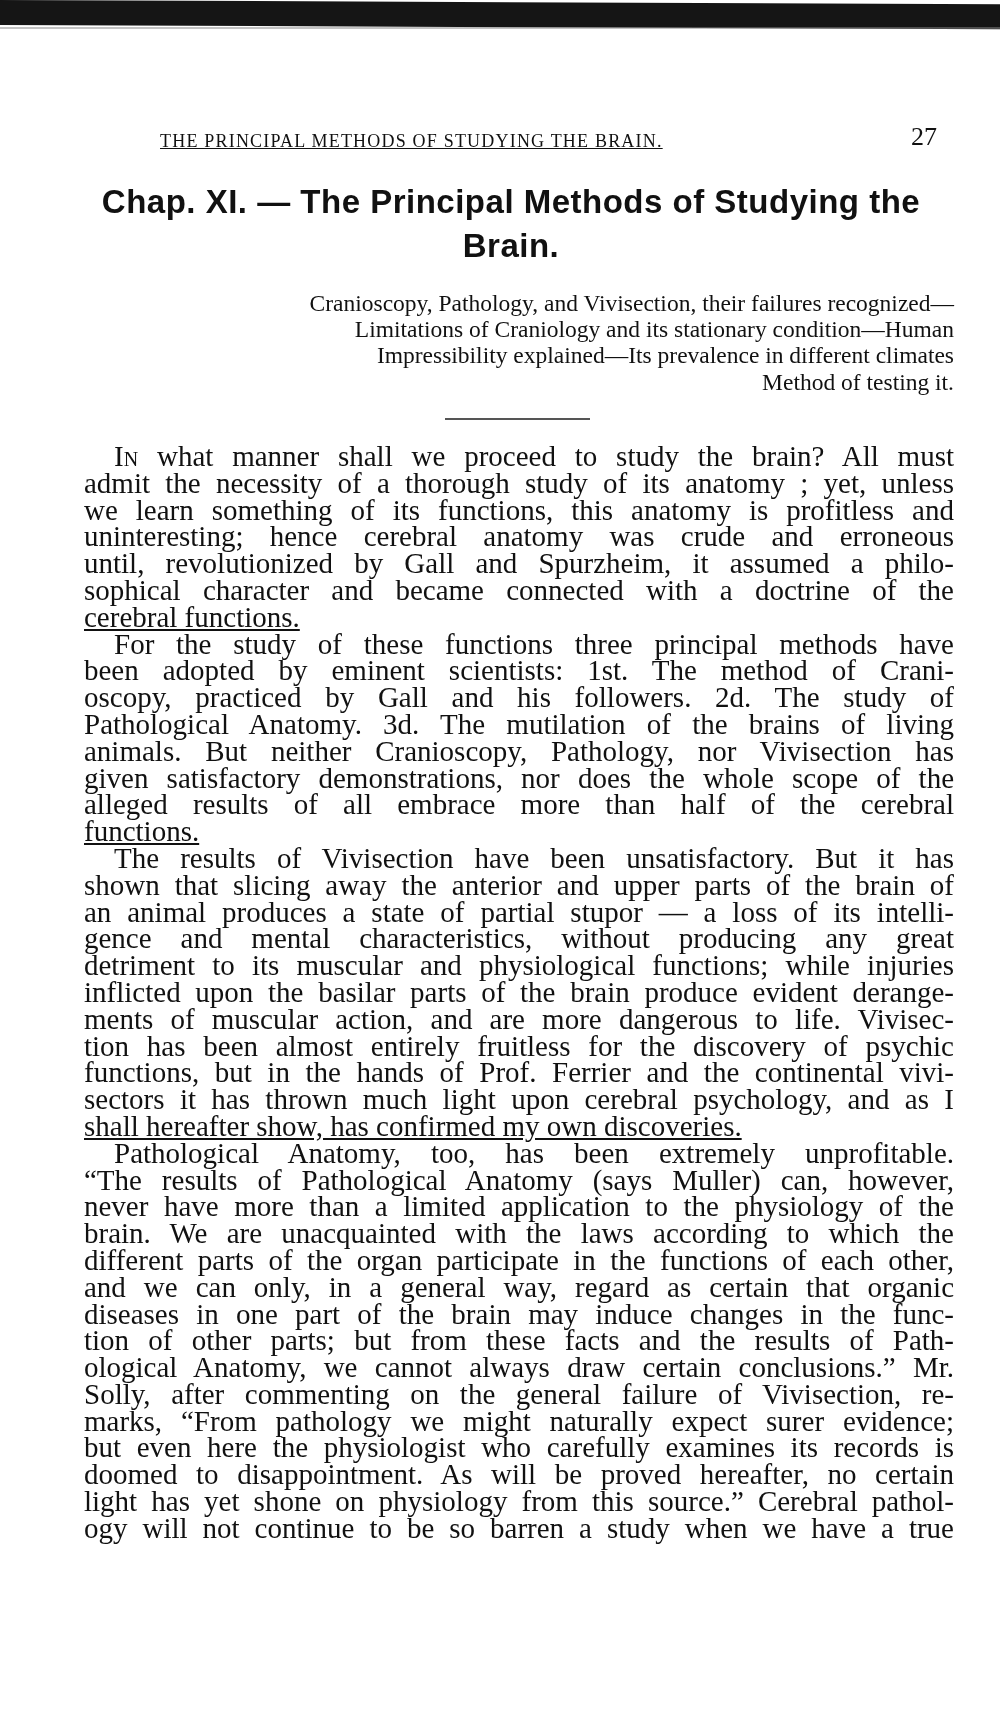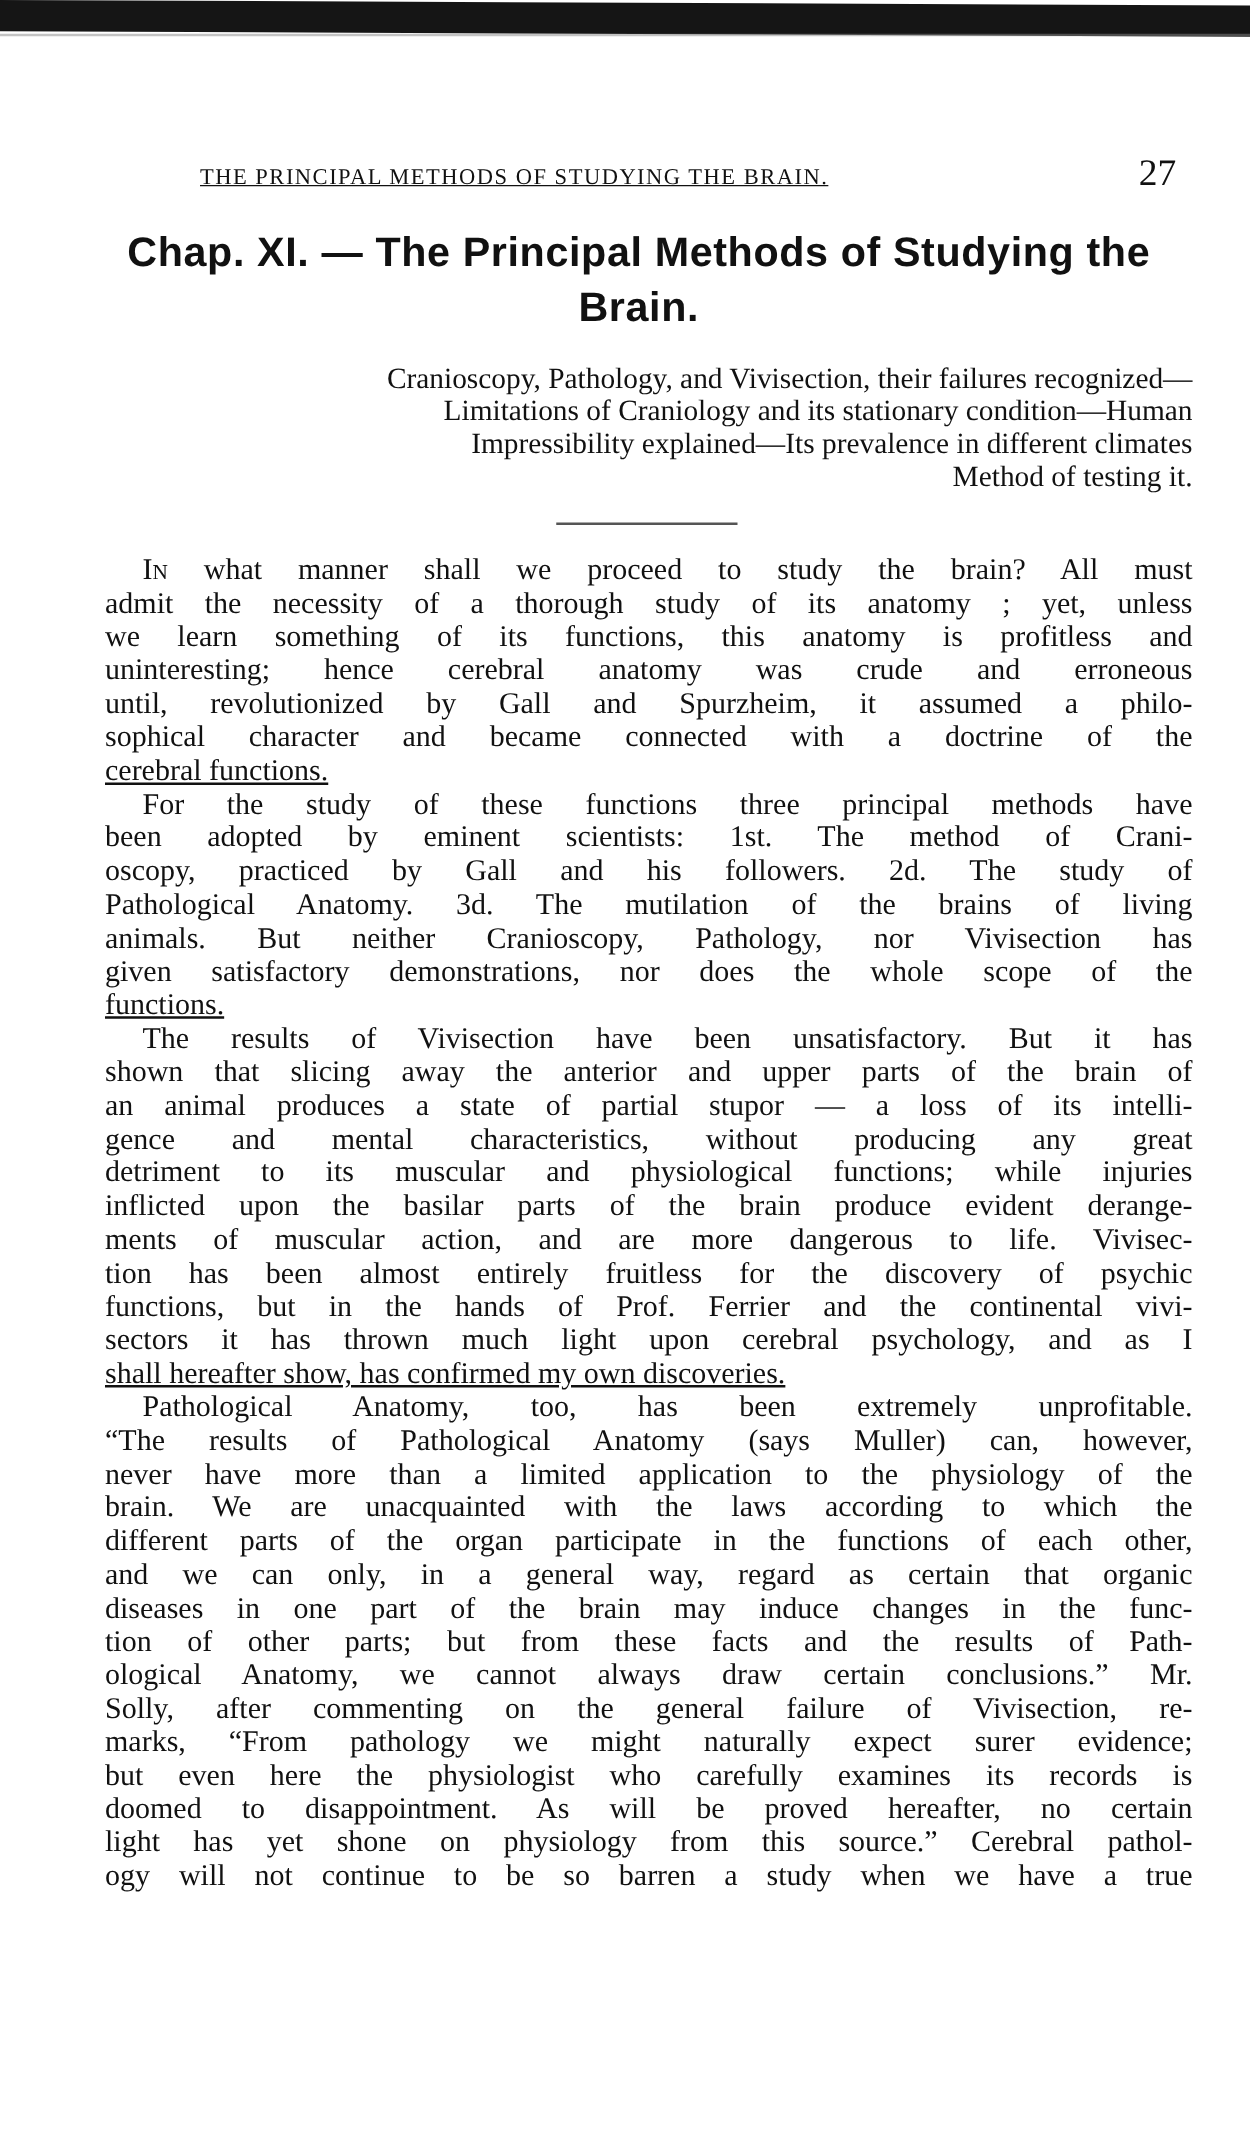--- a/index.html
+++ b/index.html
@@ -1,26 +1,26 @@
 <!DOCTYPE html>
 <html><head>
 <meta charset="utf-8">
 <style>
   html, body { margin: 0; padding: 0; background: #ffffff; }
   body { width: 1000px; height: 1717px; position: relative; overflow: hidden; font-family: "DejaVu Serif", "Liberation Serif", serif; color: #111; }
   .top-bar { position: absolute; left: 0; top: 0; width: 1000px; height: 25px; background: #151515; transform: skewY(0.25deg); transform-origin: left top; }
   .top-bar-edge { position: absolute; left: 0; top: 27px; width: 1000px; height: 2px; background: #888; opacity: 0.5; }
   .running-head { position: absolute; left: 160px; top: 131px; width: 600px; font-family: "Liberation Serif", serif; font-size: 18px; letter-spacing: 1.2px; text-transform: uppercase; white-space: nowrap; text-decoration: underline; }
-  .page-number { position: absolute; left: 911px; top: 122px; font-family: "Liberation Serif", serif; font-size: 30px; }
+  .page-number { position: absolute; left: 911px; top: 122px; font-family: "Liberation Serif", serif; font-size: 26px; }
   .chapter-title { position: absolute; left: 76px; top: 180px; width: 870px; text-align: center; font-family: Liberation Sans, sans-serif; font-weight: bold; font-size: 33px; line-height: 44px; letter-spacing: 0.5px; }
   .summary { position: absolute; left: 84px; top: 290px; width: 870px; font-family: "Liberation Serif", serif; font-size: 23.5px; line-height: 26.2px; text-align: right; }
   .summary .line { white-space: nowrap; display: block; }
   .summary .indent { padding-left: 30px; }
   .rule { position: absolute; left: 445px; top: 418px; width: 145px; height: 1.5px; background: #555; }
-  .body-text { position: absolute; left: 84px; top: 443px; width: 870px; font-family: "Liberation Serif", serif; font-size: 24px; line-height: 26.8px; }
+  .body-text { position: absolute; left: 84px; top: 443px; width: 870px; font-family: "Liberation Serif", serif; font-size: 29px; line-height: 26.8px; }
   .body-text .line { display: block; white-space: nowrap; text-align: justify; text-align-last: justify; }
   .body-text .line.last { text-align-last: left; text-decoration: underline; }
   .body-text .line.para { padding-left: 30px; }
   .smallcaps { font-variant: small-caps; }
 </style>
 </head>
 <body>
 
 <div class="top-bar"></div>
 <div class="top-bar-edge"></div>
@@ -46,20 +46,21 @@
   <span class="line">uninteresting; hence cerebral anatomy was crude and erroneous</span>
   <span class="line">until, revolutionized by Gall and Spurzheim, it assumed a philo-</span>
   <span class="line">sophical character and became connected with a doctrine of the</span>
   <span class="line last">cerebral functions.</span>
   <span class="line para">For the study of these functions three principal methods have</span>
   <span class="line">been adopted by eminent scientists: 1st. The method of Crani-</span>
   <span class="line">oscopy, practiced by Gall and his followers.  2d. The study of</span>
   <span class="line">Pathological Anatomy.  3d. The mutilation of the brains of living</span>
   <span class="line">animals.  But neither Cranioscopy, Pathology, nor Vivisection has</span>
   <span class="line">given satisfactory demonstrations, nor does the whole scope of the</span>
+  <span class="line">alleged results of all embrace more than half of the cerebral</span>
   <span class="line last">functions.</span>
   <span class="line para">The results of Vivisection have been unsatisfactory.  But it has</span>
   <span class="line">shown that slicing away the anterior and upper parts of the brain of</span>
   <span class="line">an animal produces a state of partial stupor — a loss of its intelli-</span>
   <span class="line">gence and mental characteristics, without producing any great</span>
   <span class="line">detriment to its muscular and physiological functions; while injuries</span>
   <span class="line">inflicted upon the basilar parts of the brain produce evident derange-</span>
   <span class="line">ments of muscular action, and are more dangerous to life.  Vivisec-</span>
   <span class="line">tion has been almost entirely fruitless for the discovery of psychic</span>
   <span class="line">functions, but in the hands of Prof. Ferrier and the continental vivi-</span>

